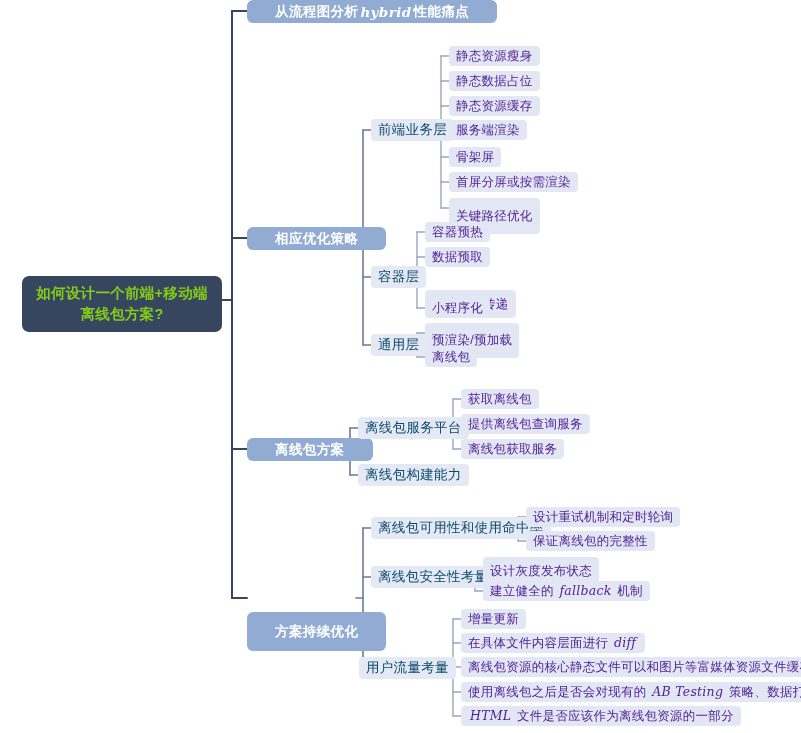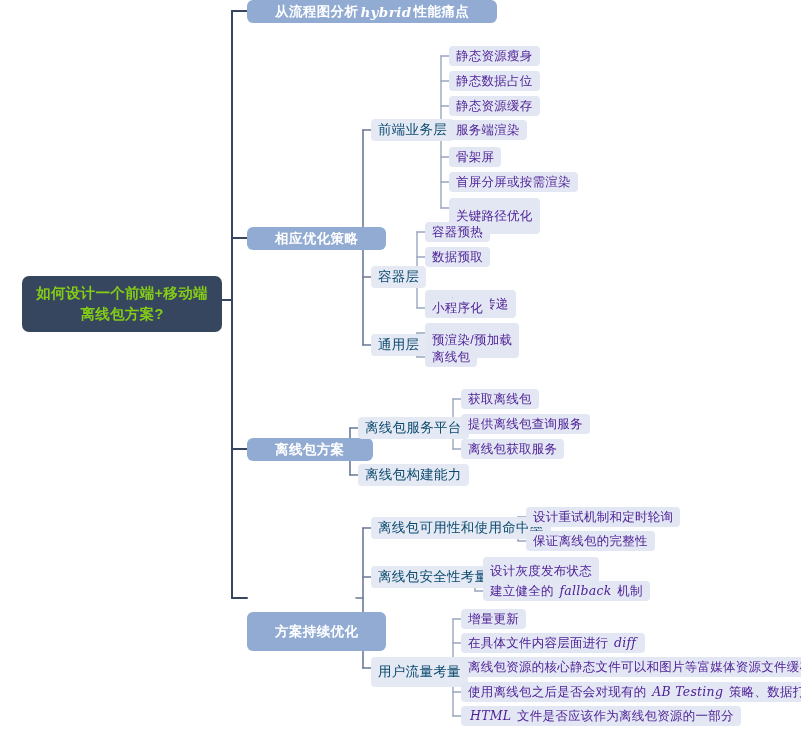--- a/index.html
+++ b/index.html
@@ -195,21 +195,21 @@
   <div class="node n-l2 tint" style="left:371px;top:517px;height:22px;">
     <span>离线包可用性和使用命中率</span>
   </div>
 
   <div class="node n-l2 tint" style="left:358px;top:464px;height:22px;">
     <span>离线包构建能力</span>
   </div>
   <div class="node n-l2 tint" style="left:371px;top:566px;height:22px;">
     <span>离线包安全性考量</span>
   </div>
-  <div class="node n-l2 tint" style="left:371px;top:657px;height:30px;">
+  <div class="node n-l2 tint" style="left:359px;top:657px;height:22px;">
     <span>用户流量考量</span>
   </div>
 
   <div class="node n-l3" style="left:449px;top:46px;height:20px;">
     <span>静态资源瘦身</span>
     </div>
   <div class="node n-l3" style="left:449px;top:71px;height:20px;">
     <span>静态数据占位</span>
     </div>
   <div class="node n-l3" style="left:449px;top:96px;height:20px;">

